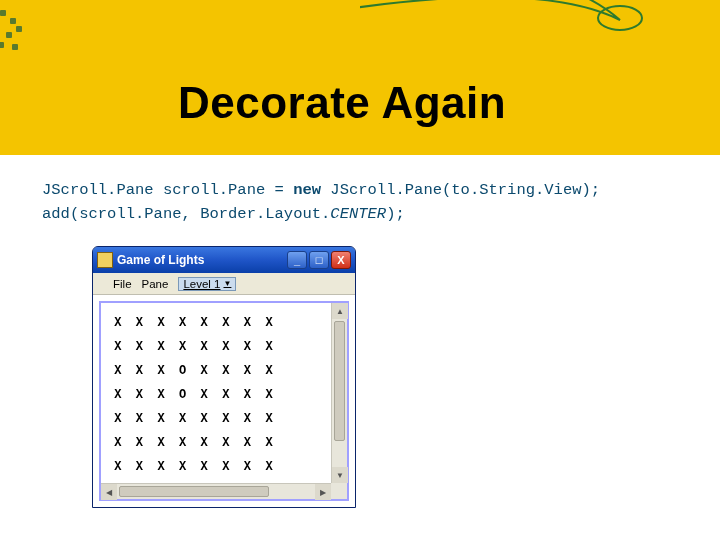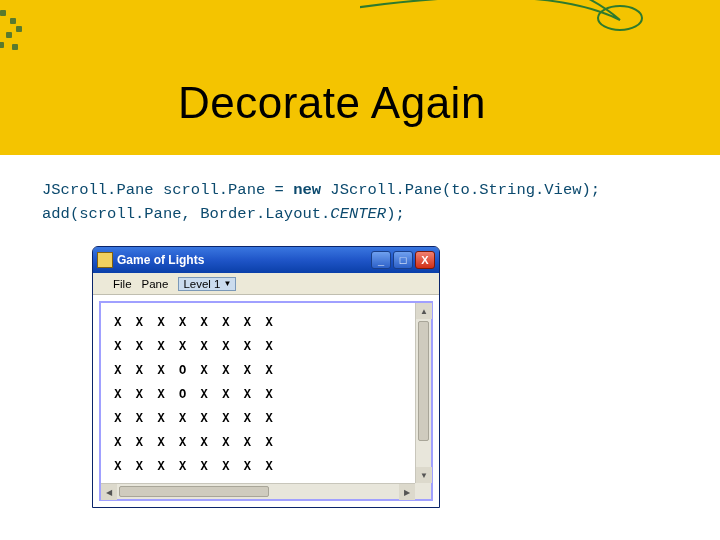--- a/index.html
+++ b/index.html
@@ -3,37 +3,37 @@
 <meta charset="utf-8">
 <style>
   * { box-sizing: border-box; margin: 0; padding: 0; }
   body { width: 720px; height: 540px; background: #fff; font-family: Arial, sans-serif; overflow: hidden; position: relative; }
 
   .header-band { position: relative; width: 100%; height: 155px; background: #f4c400; }
   .green-deco { position: absolute; left: -20px; top: -30px; width: 60px; height: 100px; }
   .green-deco .dot { position: absolute; width: 6px; height: 6px; background: #5a7a2e; border-radius: 1px; }
   .swoosh { position: absolute; right: 60px; top: -30px; width: 300px; height: 80px; }
   .swoosh svg { width: 100%; height: 100%; }
-  .title { position: absolute; left: 178px; top: 78px; font-size: 44px; font-weight: 400; color: #000; letter-spacing: 0.5px; font-family: Arial, sans-serif; }
+  .title { position: absolute; left: 178px; top: 78px; font-size: 44px; font-weight: 700; color: #000; letter-spacing: 0.5px; font-family: Arial, sans-serif; }
 
   .code-area { position: absolute; left: 42px; top: 178px; font-family: "Courier New", monospace; font-size: 15.5px; line-height: 24px; color: #0c4a6e; }
   .code-area .kw { font-weight: bold; }
   .code-area .it { font-style: italic; text-align: right; }
 
-  .win { position: absolute; left: 92px; top: 246px; width: 348px; height: 262px; background: #ece9d8; border: 1px solid #0a246a; border-radius: 6px 6px 0 0; box-shadow: 0 0 0 1px #2a5fbd inset; overflow: hidden; }
+  .win { position: absolute; left: 92px; top: 246px; width: 264px; height: 262px; background: #ece9d8; border: 1px solid #0a246a; border-radius: 6px 6px 0 0; box-shadow: 0 0 0 1px #2a5fbd inset; overflow: hidden; }
   .titlebar { height: 26px; background: linear-gradient(#3a77e0, #1f55c8 50%, #0a3fa8); display: flex; align-items: center; padding: 0 4px; }
   .titlebar .ico { width: 16px; height: 16px; background: #f0d060; border: 1px solid #806010; margin-right: 4px; }
   .titlebar .ttl { color: #fff; font-size: 12px; font-weight: bold; flex: 1; }
   .titlebar .btns { display: flex; gap: 2px; }
   .titlebar .b { width: 20px; height: 18px; border-radius: 3px; display: flex; align-items: center; justify-content: center; font-size: 11px; color: #fff; font-weight: bold; }
   .titlebar .b.min, .titlebar .b.max { background: linear-gradient(#6fa0ef,#2c60c8); border: 1px solid #1a3f88; }
   .titlebar .b.cls { background: linear-gradient(#f08070,#d03018); border: 1px solid #7a1808; }
 
   .menubar { height: 22px; background: #ece9d8; display: flex; align-items: center; padding: 0 20px; gap: 10px; font-size: 11.5px; color: #000; border-bottom: 1px solid #c0beb0; }
-  .menubar .sel { border: 1px solid #7a98b8; background: #cbdcee; padding: 0 4px; display: inline-flex; align-items: center; gap: 3px; }
+  .menubar .sel { border: 1px solid #7a98b8; background: #cbdcee; padding: 0 4px; display: inline-flex; align-items: center; gap: 3px; text-decoration: underline; }
   .menubar .sel .tri { font-size: 8px; }
 
   .client { position: relative; background: #fff; height: calc(100% - 48px); }
   .scrollpane { position: absolute; inset: 6px; border: 2px solid #a0a0ff; background: #fff; }
   .sp-viewport { position: absolute; inset: 0 16px 16px 0; overflow: hidden; background: #fff; }
   .grid { padding: 8px 0 0 6px; font-family: "Courier New", monospace; font-size: 12px; font-weight: bold; line-height: 24px; letter-spacing: 0; white-space: pre; color: #000; }
   .sb-v { position: absolute; right: 0; top: 0; bottom: 16px; width: 16px; background: #e8e6db; border-left: 1px solid #c8c6bb; }
   .sb-v .arr { position: absolute; left: 0; width: 16px; height: 16px; background: #dcd9cc; display: flex; align-items: center; justify-content: center; font-size: 8px; color: #555; }
   .sb-v .arr.up { top: 0; }
   .sb-v .arr.dn { bottom: 0; }

